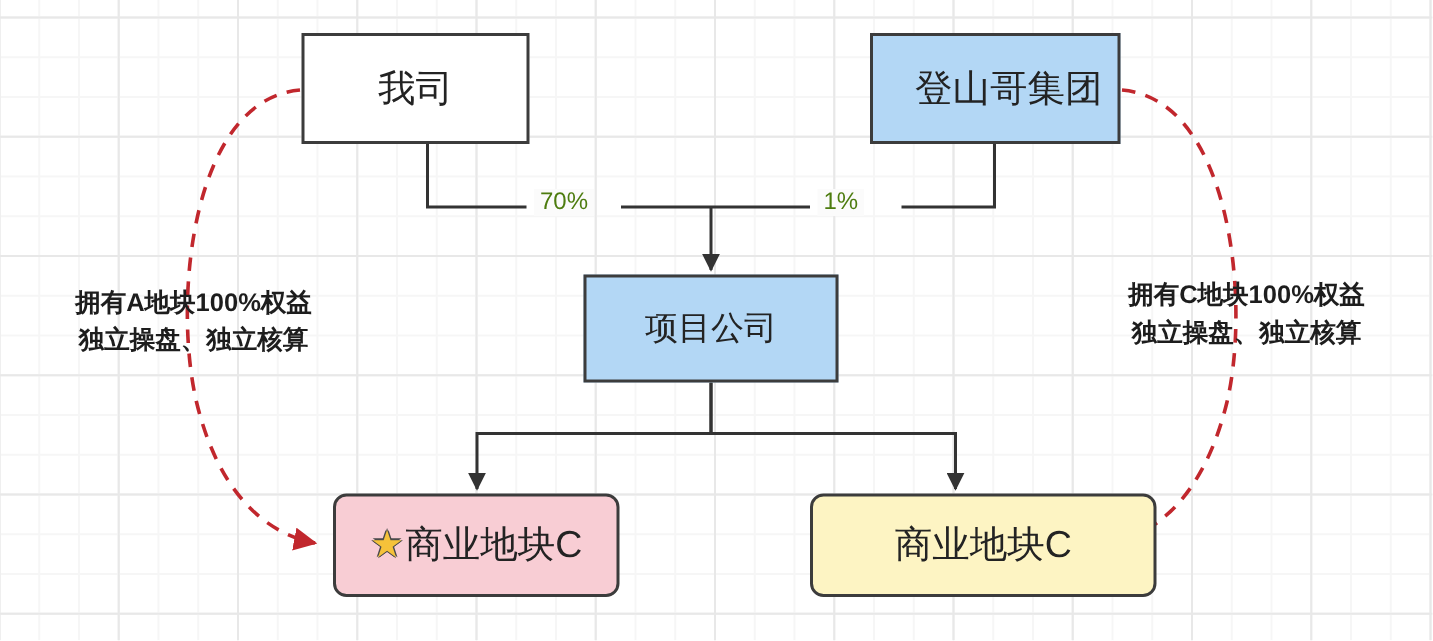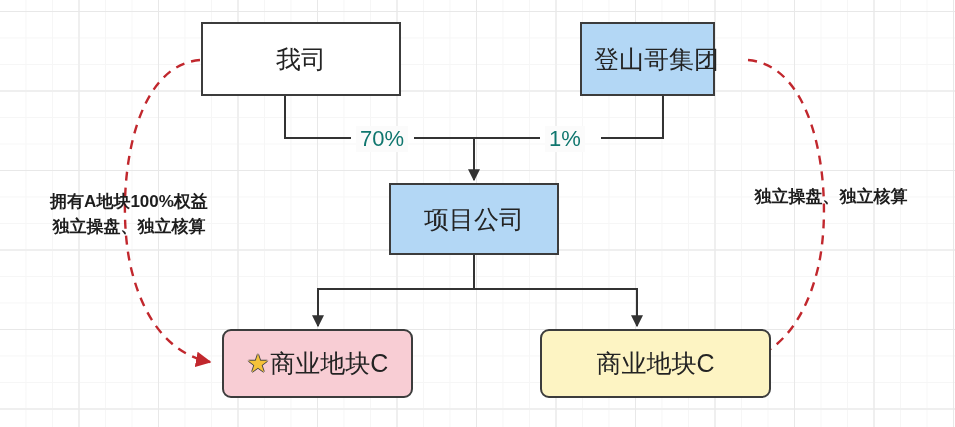--- a/index.html
+++ b/index.html
@@ -62,56 +62,56 @@
   }
   .node-rect {
     border: 2px solid #3c3c3c;
     border-radius: 0;
   }
   .node-round {
     border: 2px solid #3c3c3c;
     border-radius: 9px;
   }
   #node-our-company {
-    left: 201px; top: 22px; width: 200px; height: 74px;
+    left: 201px; top: 22px; width: 152px; height: 74px;
     background: #ffffff;
     font-size: 25px;
   }
   #node-dengshange-group {
-    left: 580px; top: 22px; width: 135px; height: 74px;
+    left: 580px; top: 22px; width: 167px; height: 74px;
     background: #b3d7f5;
     font-size: 25px;
     padding-left: 18px;
   }
   #node-project-company {
     left: 389px; top: 183px; width: 170px; height: 72px;
     background: #b3d7f5;
-    font-size: 25px;
+    font-size: 22px;
   }
   #node-residential-a {
     left: 222px; top: 329px; width: 191px; height: 69px;
     background: #f8cdd4;
     font-size: 25px;
   }
   #node-commercial-c {
     left: 540px; top: 329px; width: 231px; height: 69px;
     background: #fdf4c3;
     font-size: 25px;
   }
   .star-glyph {
     color: #f5c23a;
     font-size: 25px;
     margin-right: 1px;
     text-shadow:
       -1px 0 #4a4a4a, 1px 0 #4a4a4a, 0 -1px #4a4a4a, 0 1px #4a4a4a;
   }
   .edge-label {
     position: absolute;
-    font-size: 22px;
-    color: #0f766e;
+    font-size: 16px;
+    color: #4d7c0f;
     background: #fbfbfb;
     padding: 0 4px;
     white-space: nowrap;
   }
   #label-70 { left: 356px; top: 126px; }
   #label-30 { left: 545px; top: 126px; }
   .annotation {
     position: absolute;
     font-size: 17px;
     font-weight: bold;
@@ -182,16 +182,17 @@
 
   <div class="edge-label" id="label-70">70%</div>
   <div class="edge-label" id="label-30">1%</div>
 
   <div class="annotation" id="annotation-left">
     <div>拥有A地块100%权益</div>
     <div>独立操盘、独立核算</div>
   </div>
 
   <div class="annotation" id="annotation-right">
+    <div>拥有C地块100%权益</div>
     <div>独立操盘、独立核算</div>
   </div>
 
 </div>
 
 </body></html>

